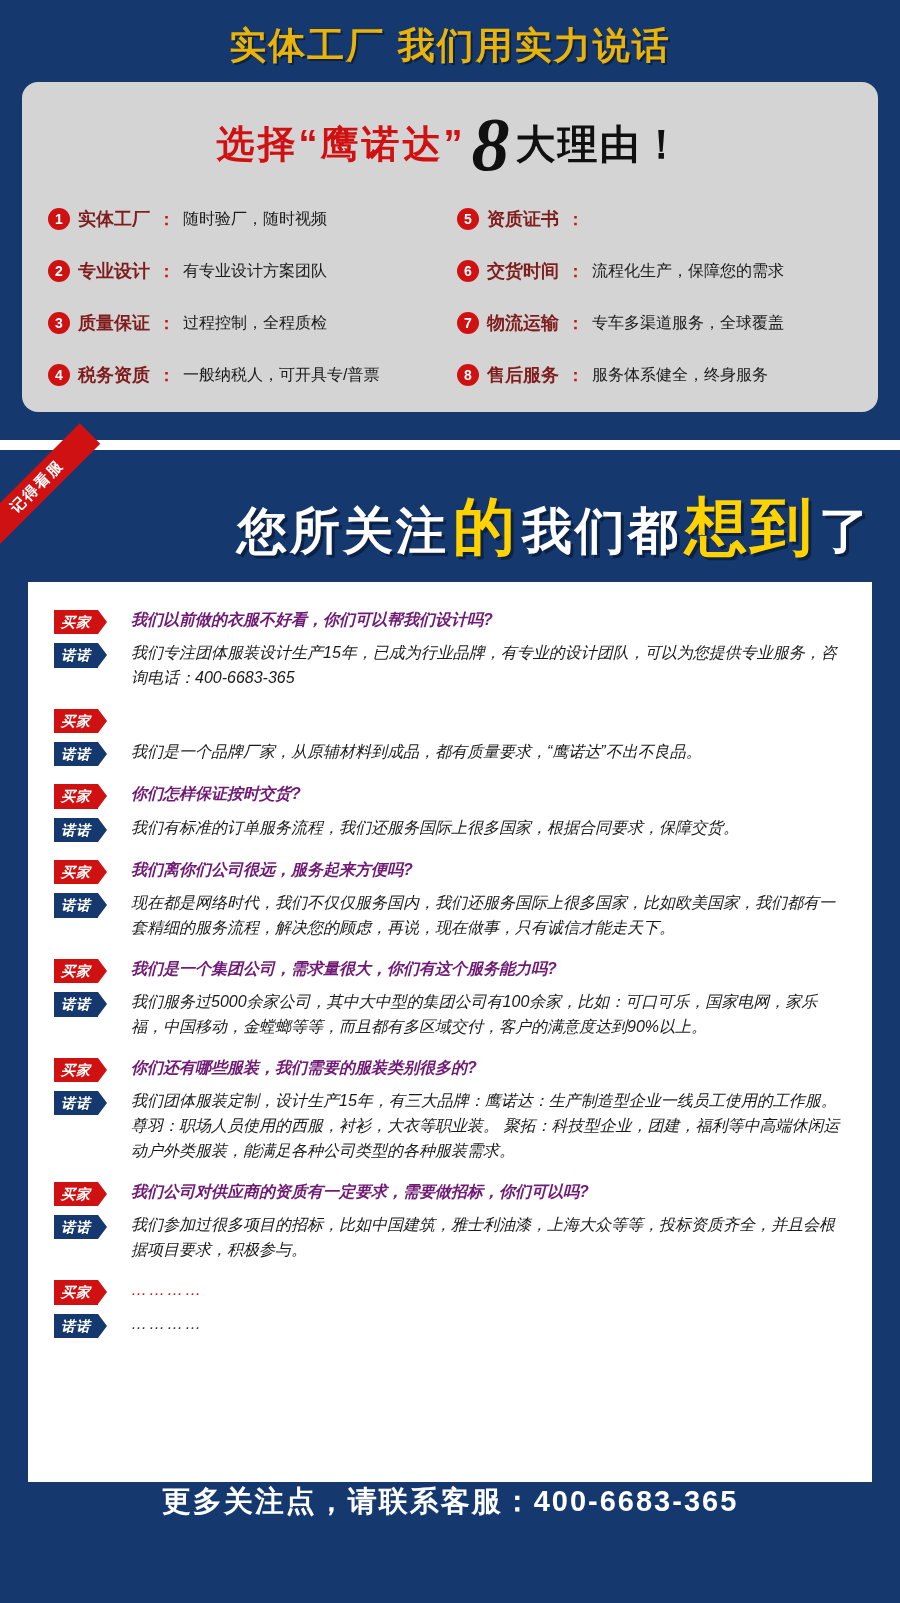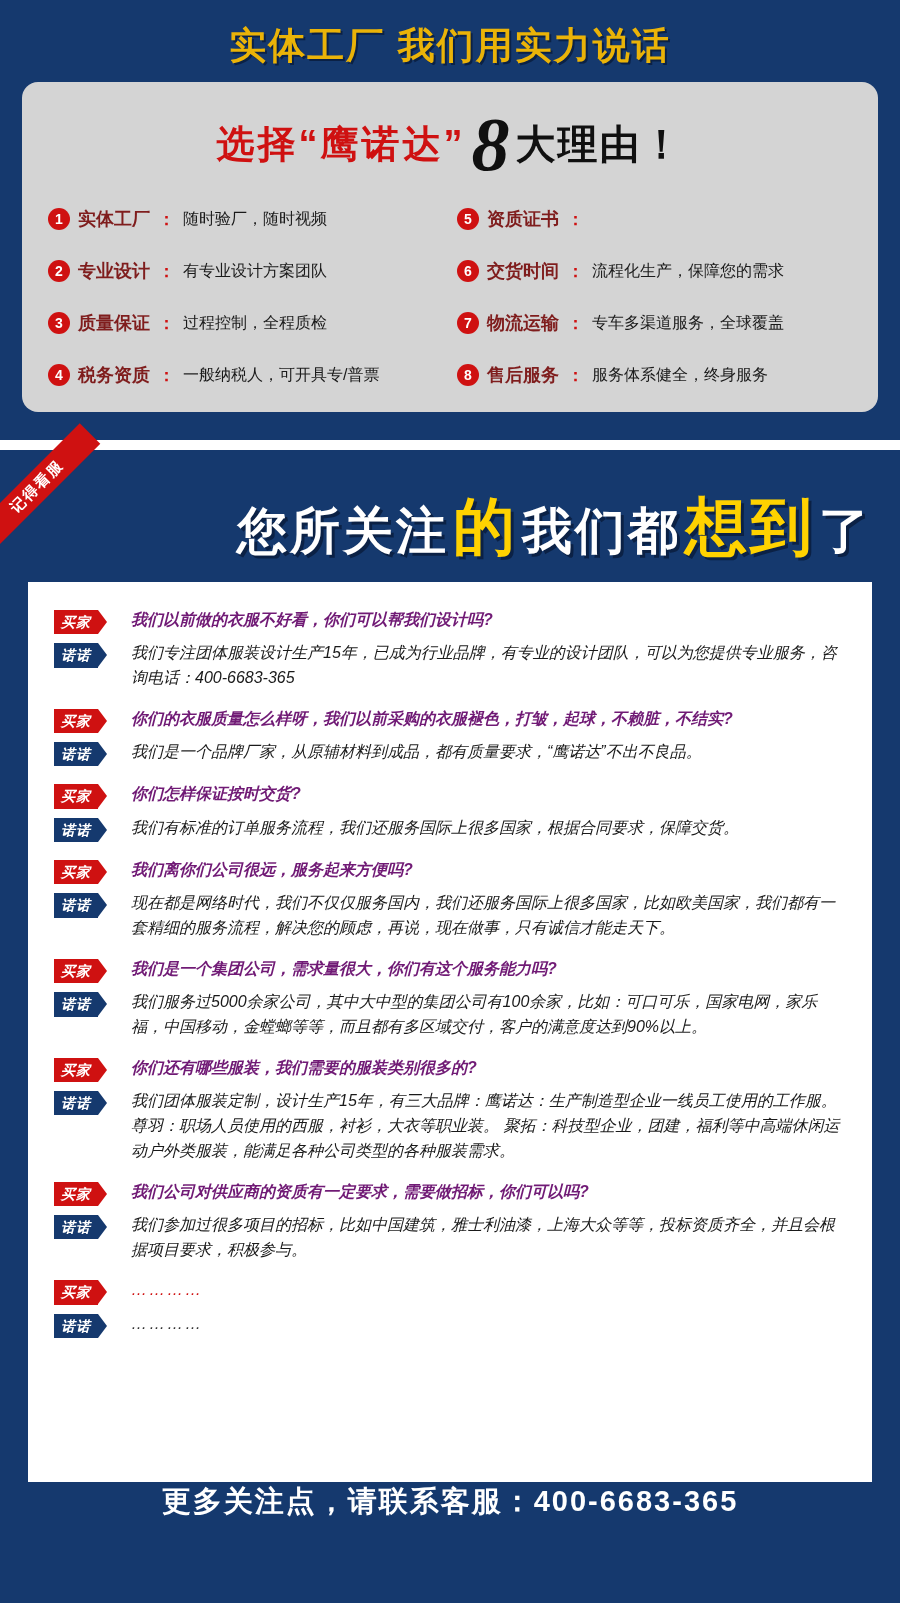--- a/index.html
+++ b/index.html
@@ -296,21 +296,20 @@
         </div>
         <div class="qa-line">
           <span class="tag tag-us">诺诺</span>
           <span class="qa-text a-text">我们专注团体服装设计生产15年，已成为行业品牌，有专业的设计团队，可以为您提供专业服务，咨询电话：400-6683-365</span>
         </div>
       </div>
 
       <div class="qa-block">
         <div class="qa-line">
           <span class="tag tag-buyer">买家</span>
-          <span class="qa-text q-text">你们的衣服质量怎么样呀，我们以前采购的衣服褪色，打皱，起球，不赖脏，不结实?</span>
         </div>
         <div class="qa-line">
           <span class="tag tag-us">诺诺</span>
           <span class="qa-text a-text">我们是一个品牌厂家，从原辅材料到成品，都有质量要求，“鹰诺达”不出不良品。</span>
         </div>
       </div>
 
       <div class="qa-block">
         <div class="qa-line">
           <span class="tag tag-buyer">买家</span>

